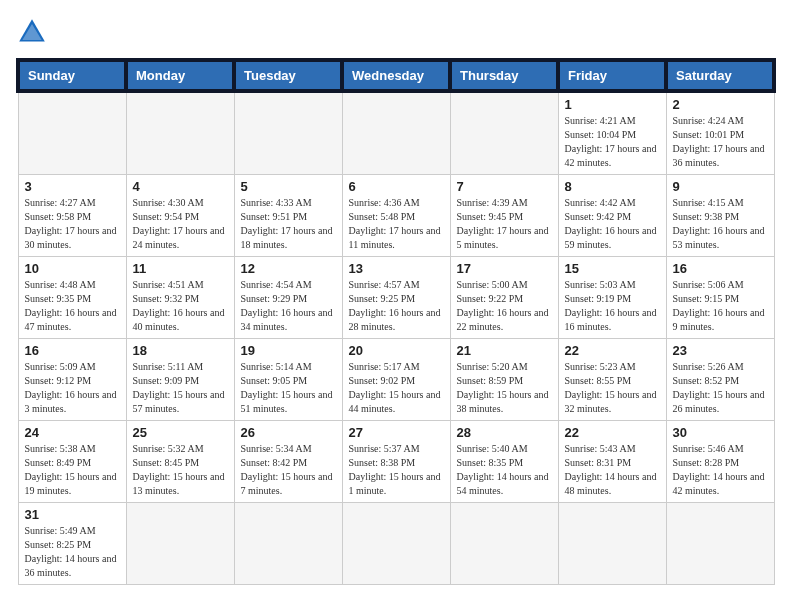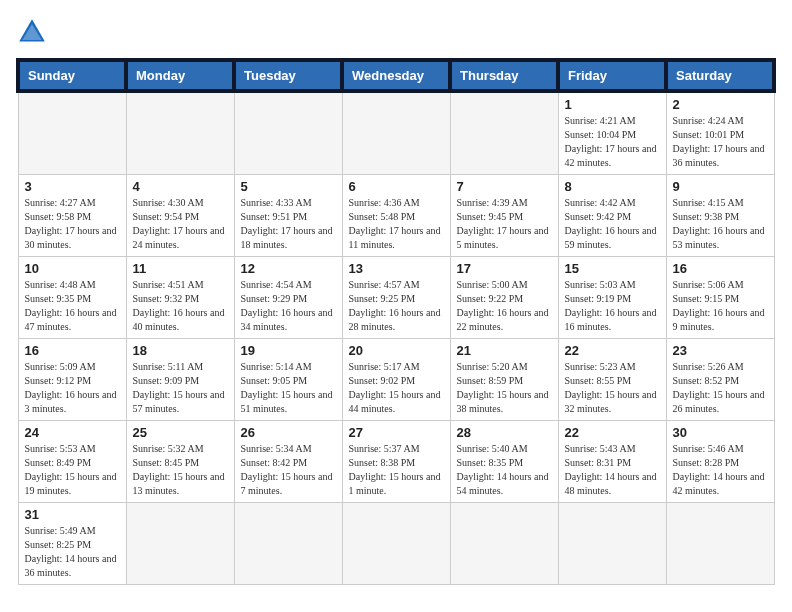--- a/index.html
+++ b/index.html
@@ -260,21 +260,21 @@
         <td>
           <span class="day-number">23</span>
           <div class="day-info">Sunrise: 5:26 AM
 Sunset: 8:52 PM
 Daylight: 15 hours and 26 minutes.</div>
         </td>
       </tr>
       <tr>
         <td>
           <span class="day-number">24</span>
-          <div class="day-info">Sunrise: 5:53 AM
+          <div class="day-info">Sunrise: 5:38 AM
 Sunset: 8:49 PM
 Daylight: 15 hours and 19 minutes.</div>
         </td>
         <td>
           <span class="day-number">25</span>
           <div class="day-info">Sunrise: 5:32 AM
 Sunset: 8:45 PM
 Daylight: 15 hours and 13 minutes.</div>
         </td>
         <td>

